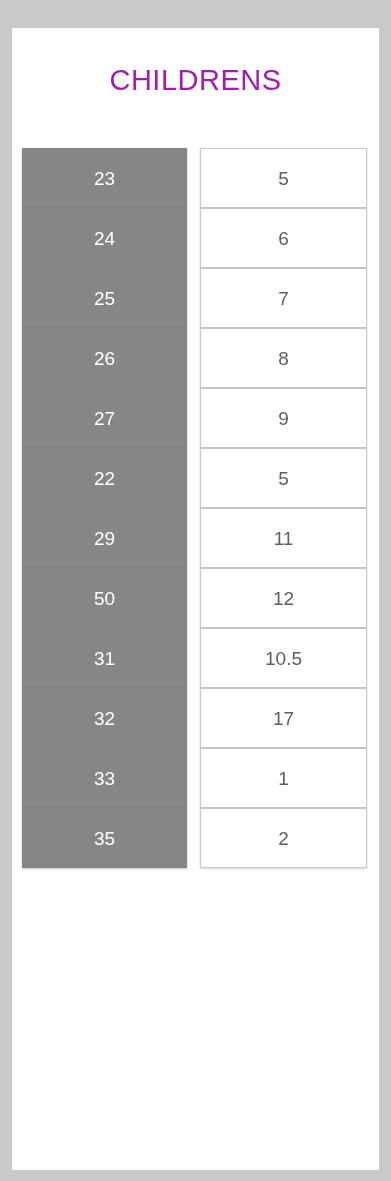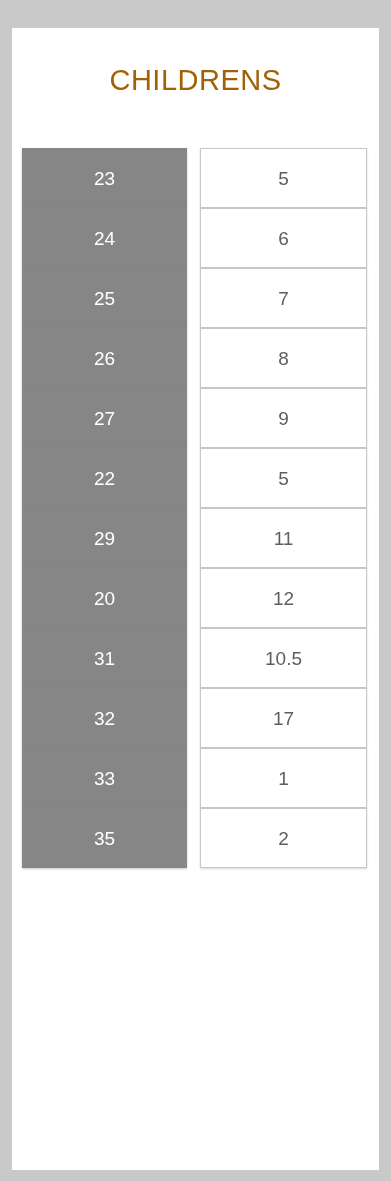--- a/index.html
+++ b/index.html
@@ -36,21 +36,21 @@
   }
 
   .chart-title {
     position: absolute;
     left: 0;
     top: 38px;
     width: 367px;
     text-align: center;
     font-size: 29px;
     letter-spacing: 0.5px;
-    color: #a16207;
+    color: #a21caf;
     font-weight: 400;
     line-height: 1;
     white-space: nowrap;
   }
 
   .rows-area {
     position: absolute;
     left: 0;
     top: 120px;
     width: 367px;
@@ -125,21 +125,21 @@
         </div>
         <div class="size-row">
           <div class="cell cell-eu">22</div>
           <div class="cell cell-us">5</div>
         </div>
         <div class="size-row">
           <div class="cell cell-eu">29</div>
           <div class="cell cell-us">11</div>
         </div>
         <div class="size-row">
-          <div class="cell cell-eu">20</div>
+          <div class="cell cell-eu">50</div>
           <div class="cell cell-us">12</div>
         </div>
         <div class="size-row">
           <div class="cell cell-eu">31</div>
           <div class="cell cell-us">10.5</div>
         </div>
         <div class="size-row">
           <div class="cell cell-eu">32</div>
           <div class="cell cell-us">17</div>
         </div>

